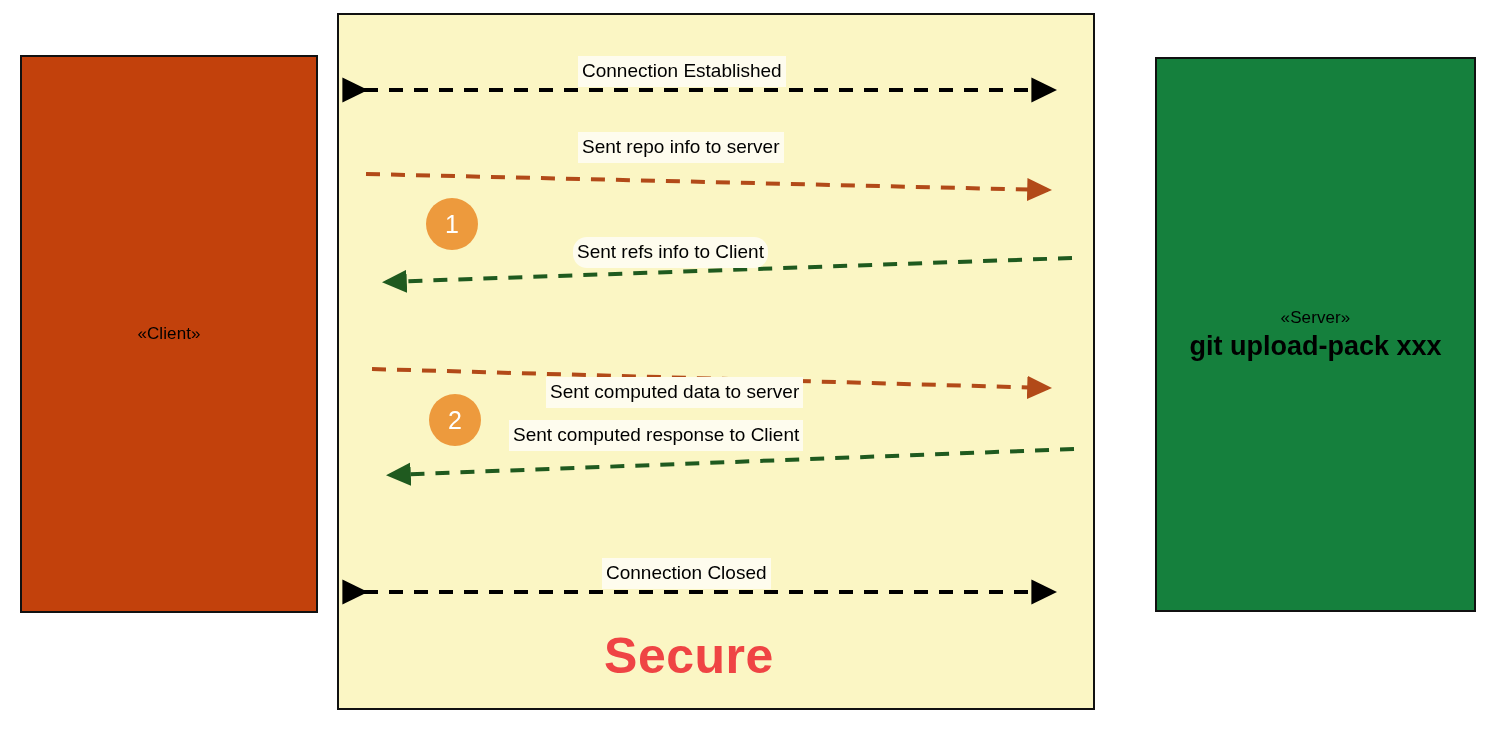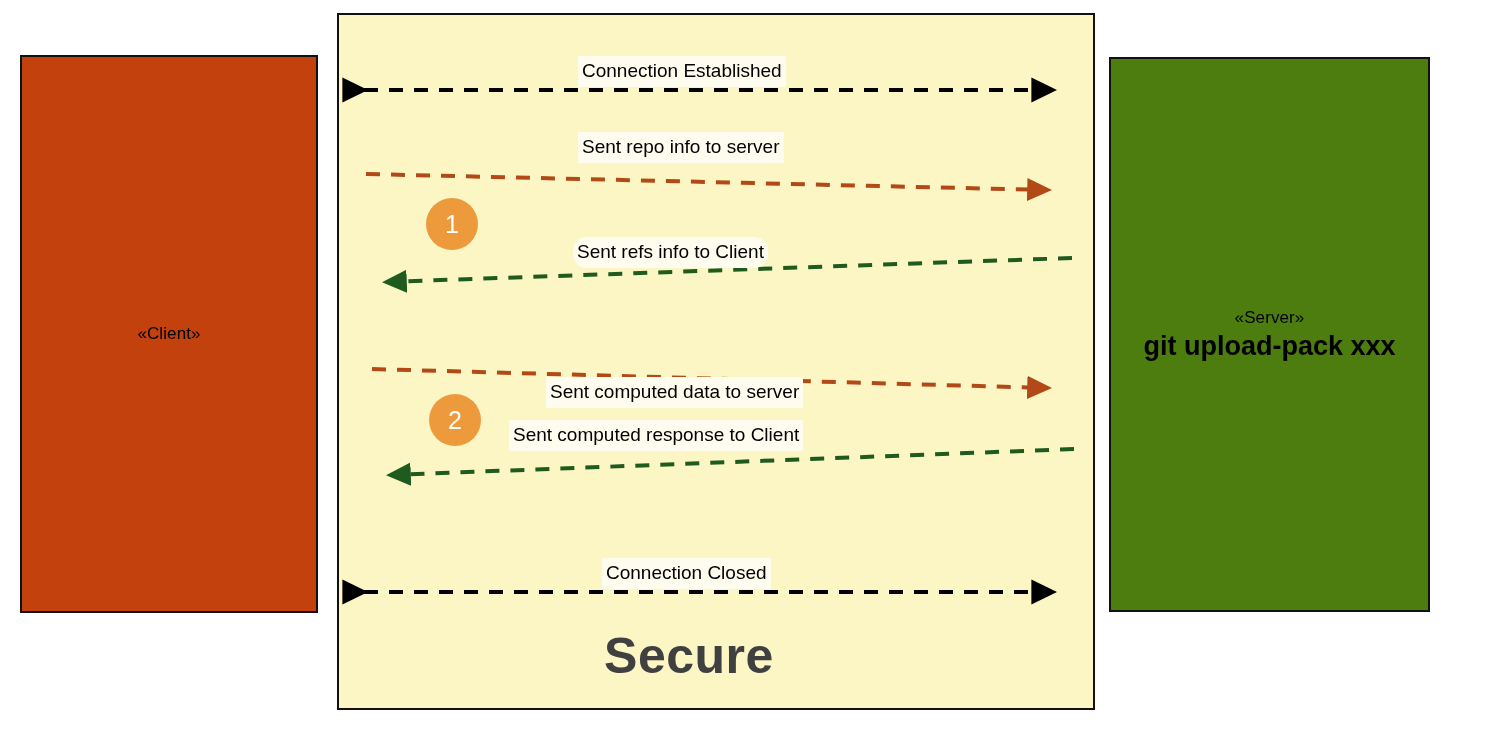--- a/index.html
+++ b/index.html
@@ -28,25 +28,25 @@
     text-align: center;
   }
   #client-box {
     left: 20px;
     top: 55px;
     width: 298px;
     height: 558px;
     background: #c2410c;
   }
   #server-box {
-    left: 1109px;
+    left: 1155px;
     top: 57px;
     width: 321px;
     height: 555px;
-    background: #4d7c0f;
+    background: #15803d;
   }
   .stereotype {
     font-size: 17px;
     color: #000000;
     line-height: 1.25;
     letter-spacing: 0.1px;
   }
   .participant-name {
     font-size: 27px;
     font-weight: bold;
@@ -109,21 +109,21 @@
 
   
   #secure-label {
     position: absolute;
     left: 337px;
     top: 627px;
     width: 704px;
     text-align: center;
     font-size: 50px;
     font-weight: bold;
-    color: #404040;
+    color: #ef4444;
     letter-spacing: 0.5px;
   }
 </style>
 </head>
 <body>
 
 <div class="participant" id="client-box">
   <div class="stereotype">«Client»</div>
 </div>
 

